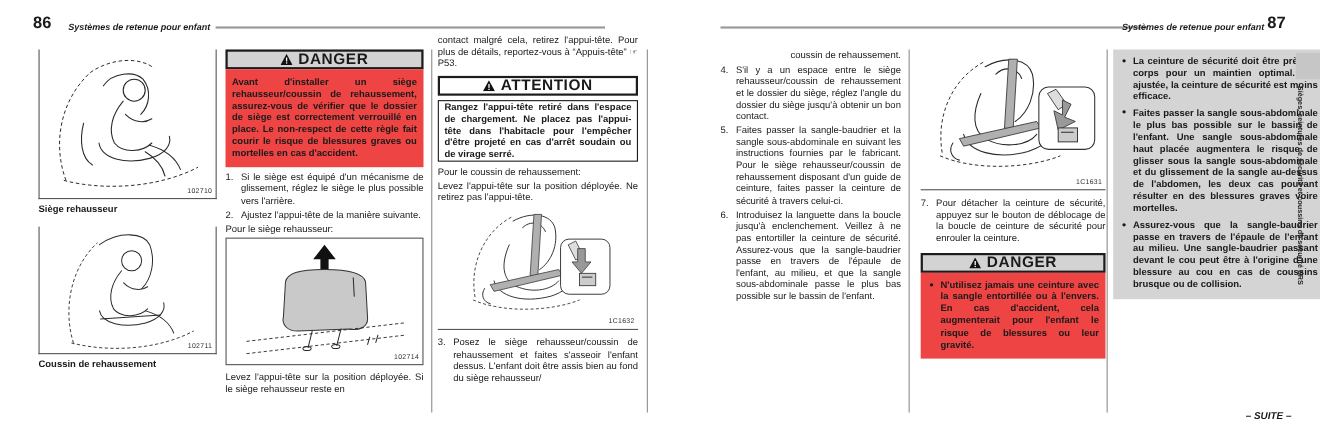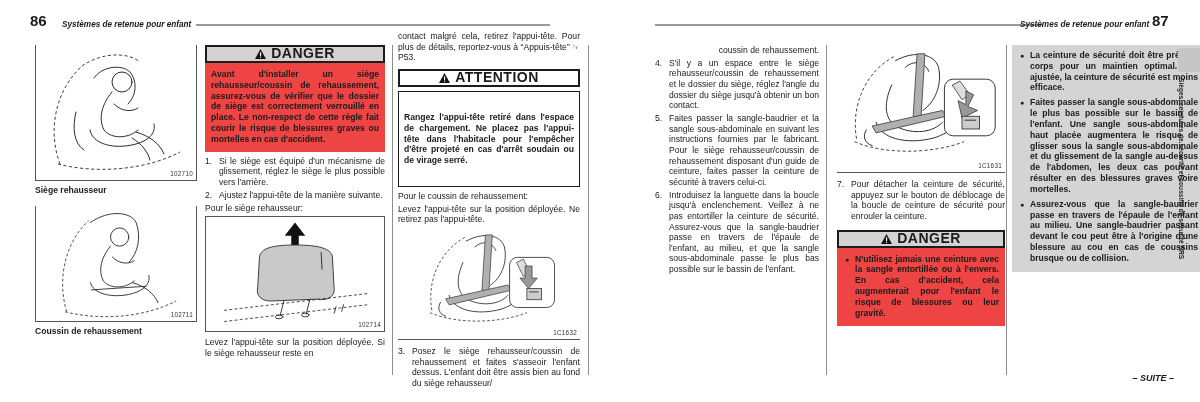--- a/index.html
+++ b/index.html
@@ -23,21 +23,21 @@
 
   
   .warnbox { margin:4px 0; }
   .warn-title { display:flex; align-items:center; justify-content:center; gap:5px;
                 border:2px solid #1c1c1c; height:18px; font-size:14px; font-weight:bold;
                 letter-spacing:.5px; }
   .danger  .warn-title { background:#d3d3d3; }
   .danger  .warn-body  { background:#ef4444; padding:6px 6px 7px 6px; font-weight:bold;
                          font-size:8.6px; line-height:1.26; text-align:justify; }
   .attn .warn-title { background:#ffffff; }
-  .attn .warn-body { border:1.5px solid #1c1c1c; margin-top:4px; padding:20px 5px;
+  .attn .warn-body { border:1.5px solid #1c1c1c; margin-top:4px; padding:0 5px;
                      font-weight:bold; font-size:8.6px; line-height:1.26; text-align:justify; }
 
   .bullet-item { display:flex; gap:4px; margin-top:5px; }
   .bullet-item .b { flex:0 0 8px; font-size:7px; line-height:1.6; text-align:center; }
   .bullet-item .t { flex:1; text-align:justify; }
 
   
   .figframe { position:relative; background:#fff; }
   .side-rails { border-left:1px solid #555; border-right:1px solid #555; border-bottom:1px solid #555; }
   .full-box  { border:1px solid #555; }

